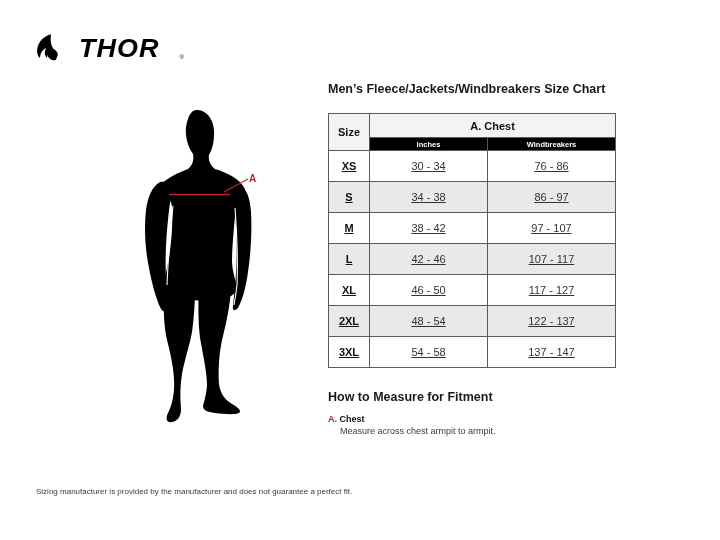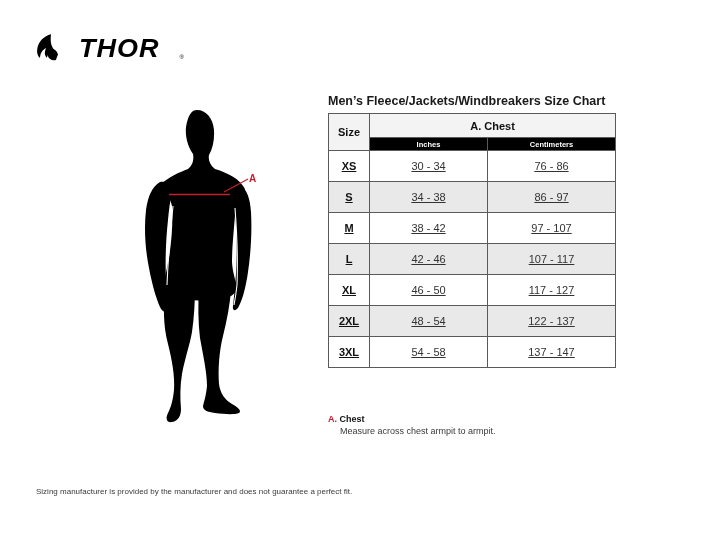--- a/index.html
+++ b/index.html
@@ -10,21 +10,21 @@
   .logo{position:absolute;left:36px;top:34px;display:flex;align-items:flex-end;gap:20px;}
   .logo-text{font-size:27px;font-weight:bold;font-style:italic;letter-spacing:1px;
              color:#000;line-height:26px;transform:scaleY(.95);}
   .reg{font-size:6px;font-weight:normal;font-style:normal;color:#000;line-height:8px;}
 
   
   .figure{position:absolute;left:100px;top:80px;}
 
   
   .chart-title{position:absolute;left:328px;top:82px;width:300px;
-               font-size:12.5px;font-weight:bold;color:#1a1a1a;margin-top:12px;}
+               font-size:12.5px;font-weight:bold;color:#1a1a1a;}
   table.size-chart{position:absolute;left:328px;top:113px;border-collapse:collapse;
                    table-layout:fixed;border-radius:23px;}
   table.size-chart td,table.size-chart th{border:1px solid #5a5a5a;padding:0;
                    text-align:center;vertical-align:middle;}
   th.size-col{width:40px;background:#f3f3f3;font-size:11px;font-weight:bold;color:#111;}
   th.group-col{background:#f3f3f3;font-size:11px;font-weight:bold;color:#111;height:23px;}
   th.unit-col{background:#000;color:#fff;font-size:7.5px;font-weight:bold;height:12px;
               border-color:#000;}
   th.unit-inches{width:117px;} th.unit-cm{width:127px;}
   tbody td{height:30px;font-size:11px;color:#333;background:#fff;text-decoration:underline;}
@@ -90,21 +90,21 @@
   <div class="chart-title">Men’s Fleece/Jackets/Windbreakers Size Chart</div>
 
   <table class="size-chart">
     <thead>
       <tr>
         <th class="size-col" rowspan="2">Size</th>
         <th class="group-col" colspan="2">A. Chest</th>
       </tr>
       <tr>
         <th class="unit-col unit-inches">Inches</th>
-        <th class="unit-col unit-cm">Centimeters</th>
+        <th class="unit-col unit-cm">Windbreakers</th>
       </tr>
     </thead>
     <tbody>
       <tr>
         <td class="size-cell">XS</td>
         <td>30 - 34</td>
         <td>76 - 86</td>
       </tr>
       <tr class="alt">
         <td class="size-cell">S</td>
@@ -132,20 +132,21 @@
         <td>122 - 137</td>
       </tr>
       <tr>
         <td class="size-cell">3XL</td>
         <td>54 - 58</td>
         <td>137 - 147</td>
       </tr>
     </tbody>
   </table>
 
+  <div class="measure-heading">How to Measure for Fitment</div>
   <div class="measure-key">
     <span class="key">A.</span><span> Chest</span>
   </div>
   <div class="measure-desc">Measure across chest armpit to armpit.</div>
 
   <div class="footer">
     <div>Sizing manufacturer is provided by the manufacturer and does not guarantee a perfect fit.</div>
   </div>
 
 </div>

